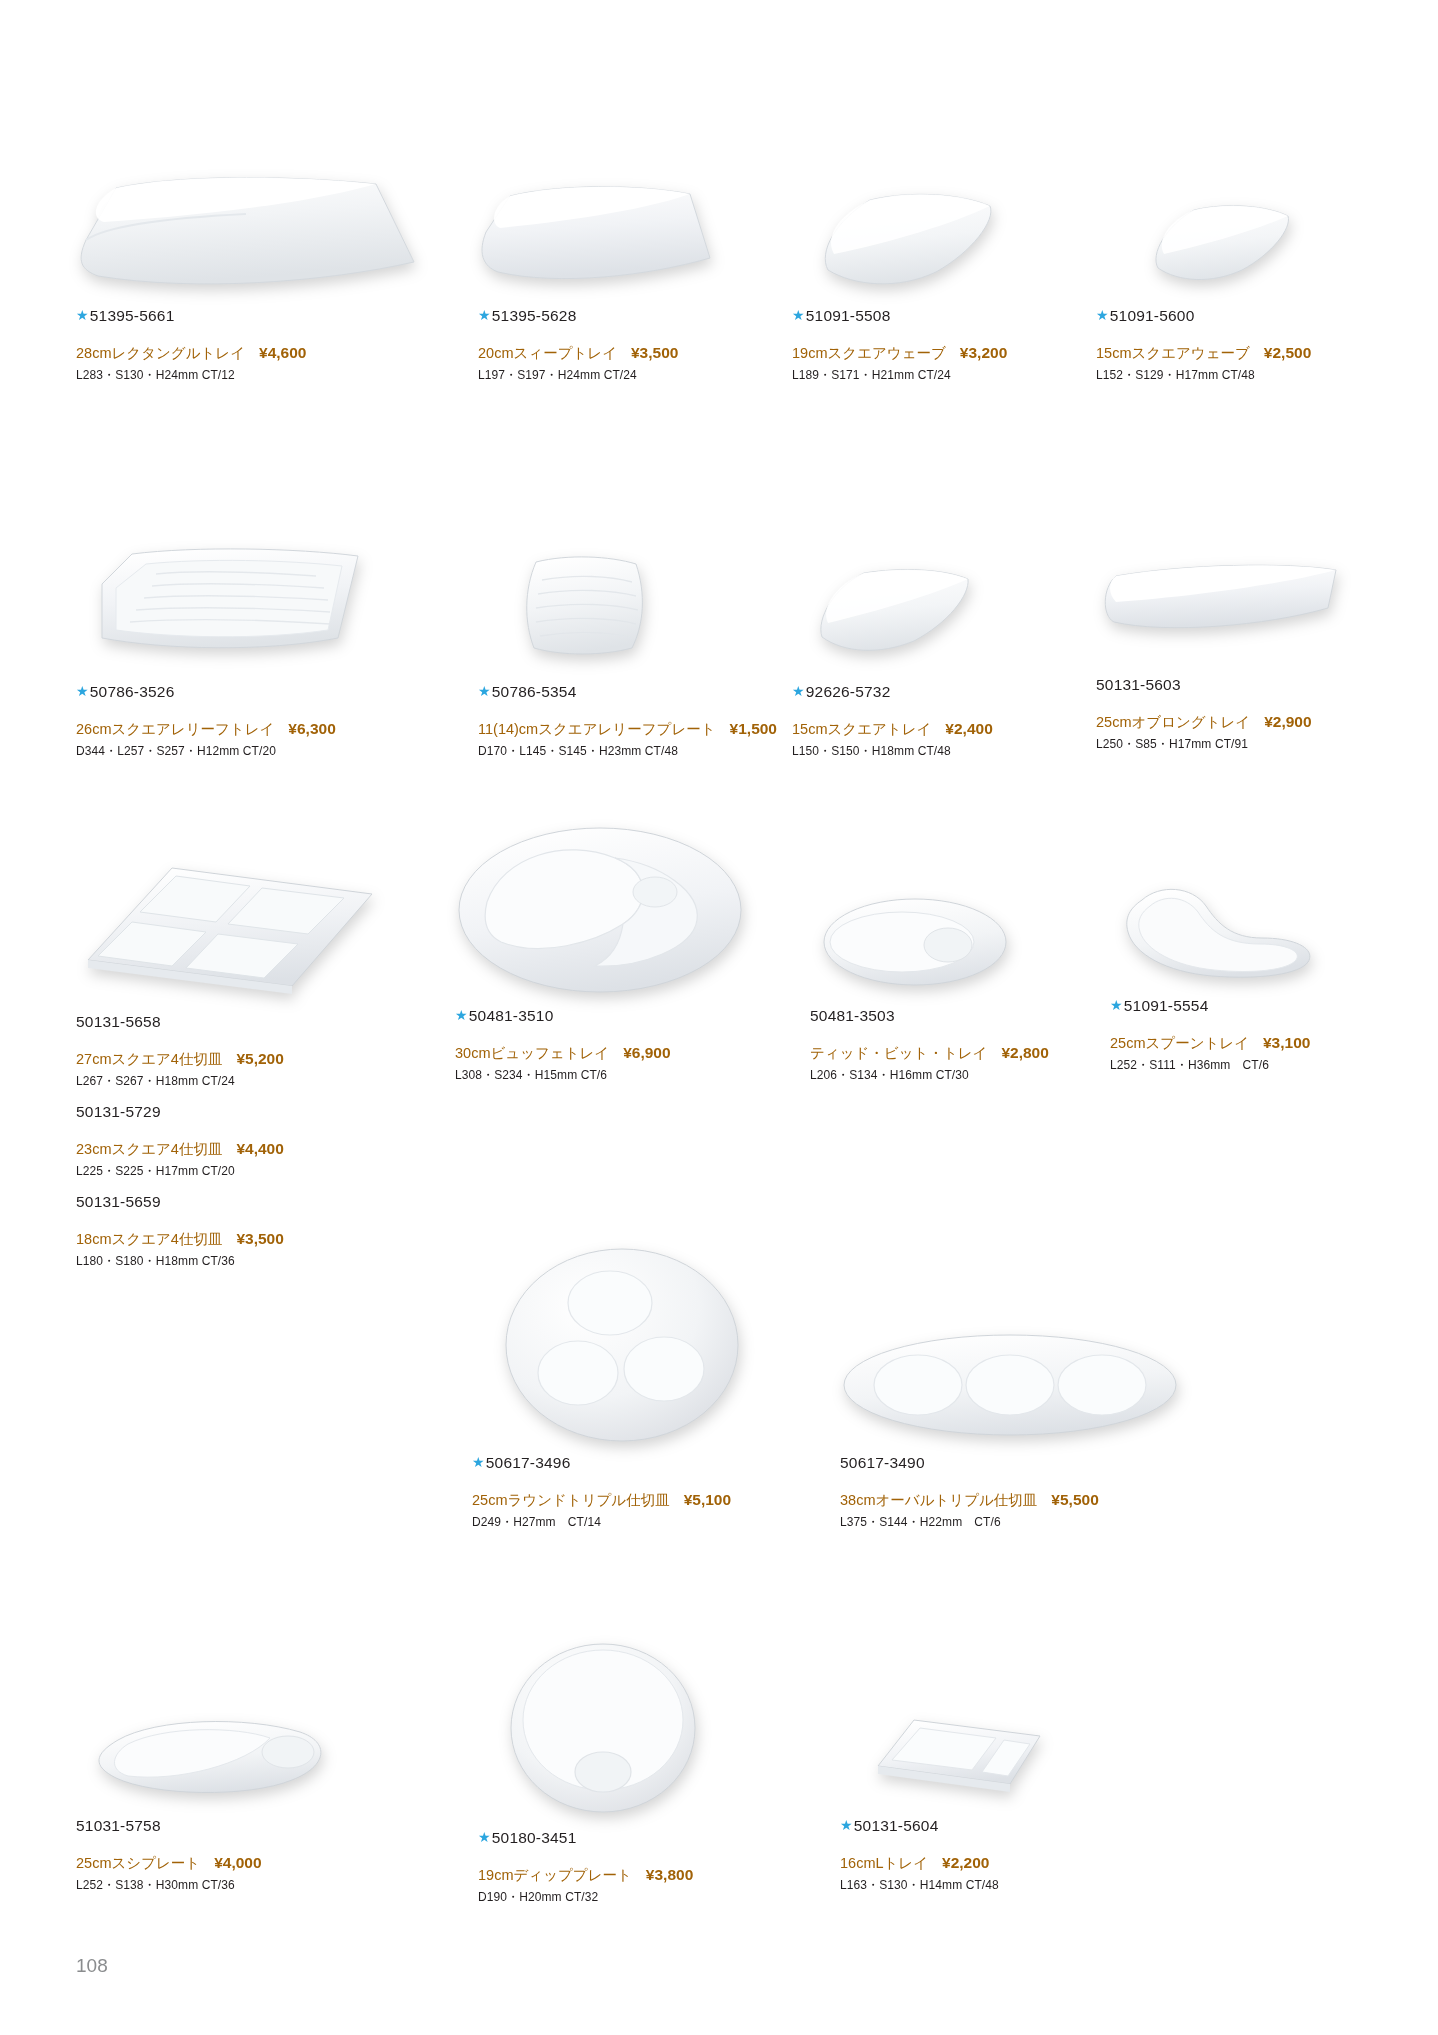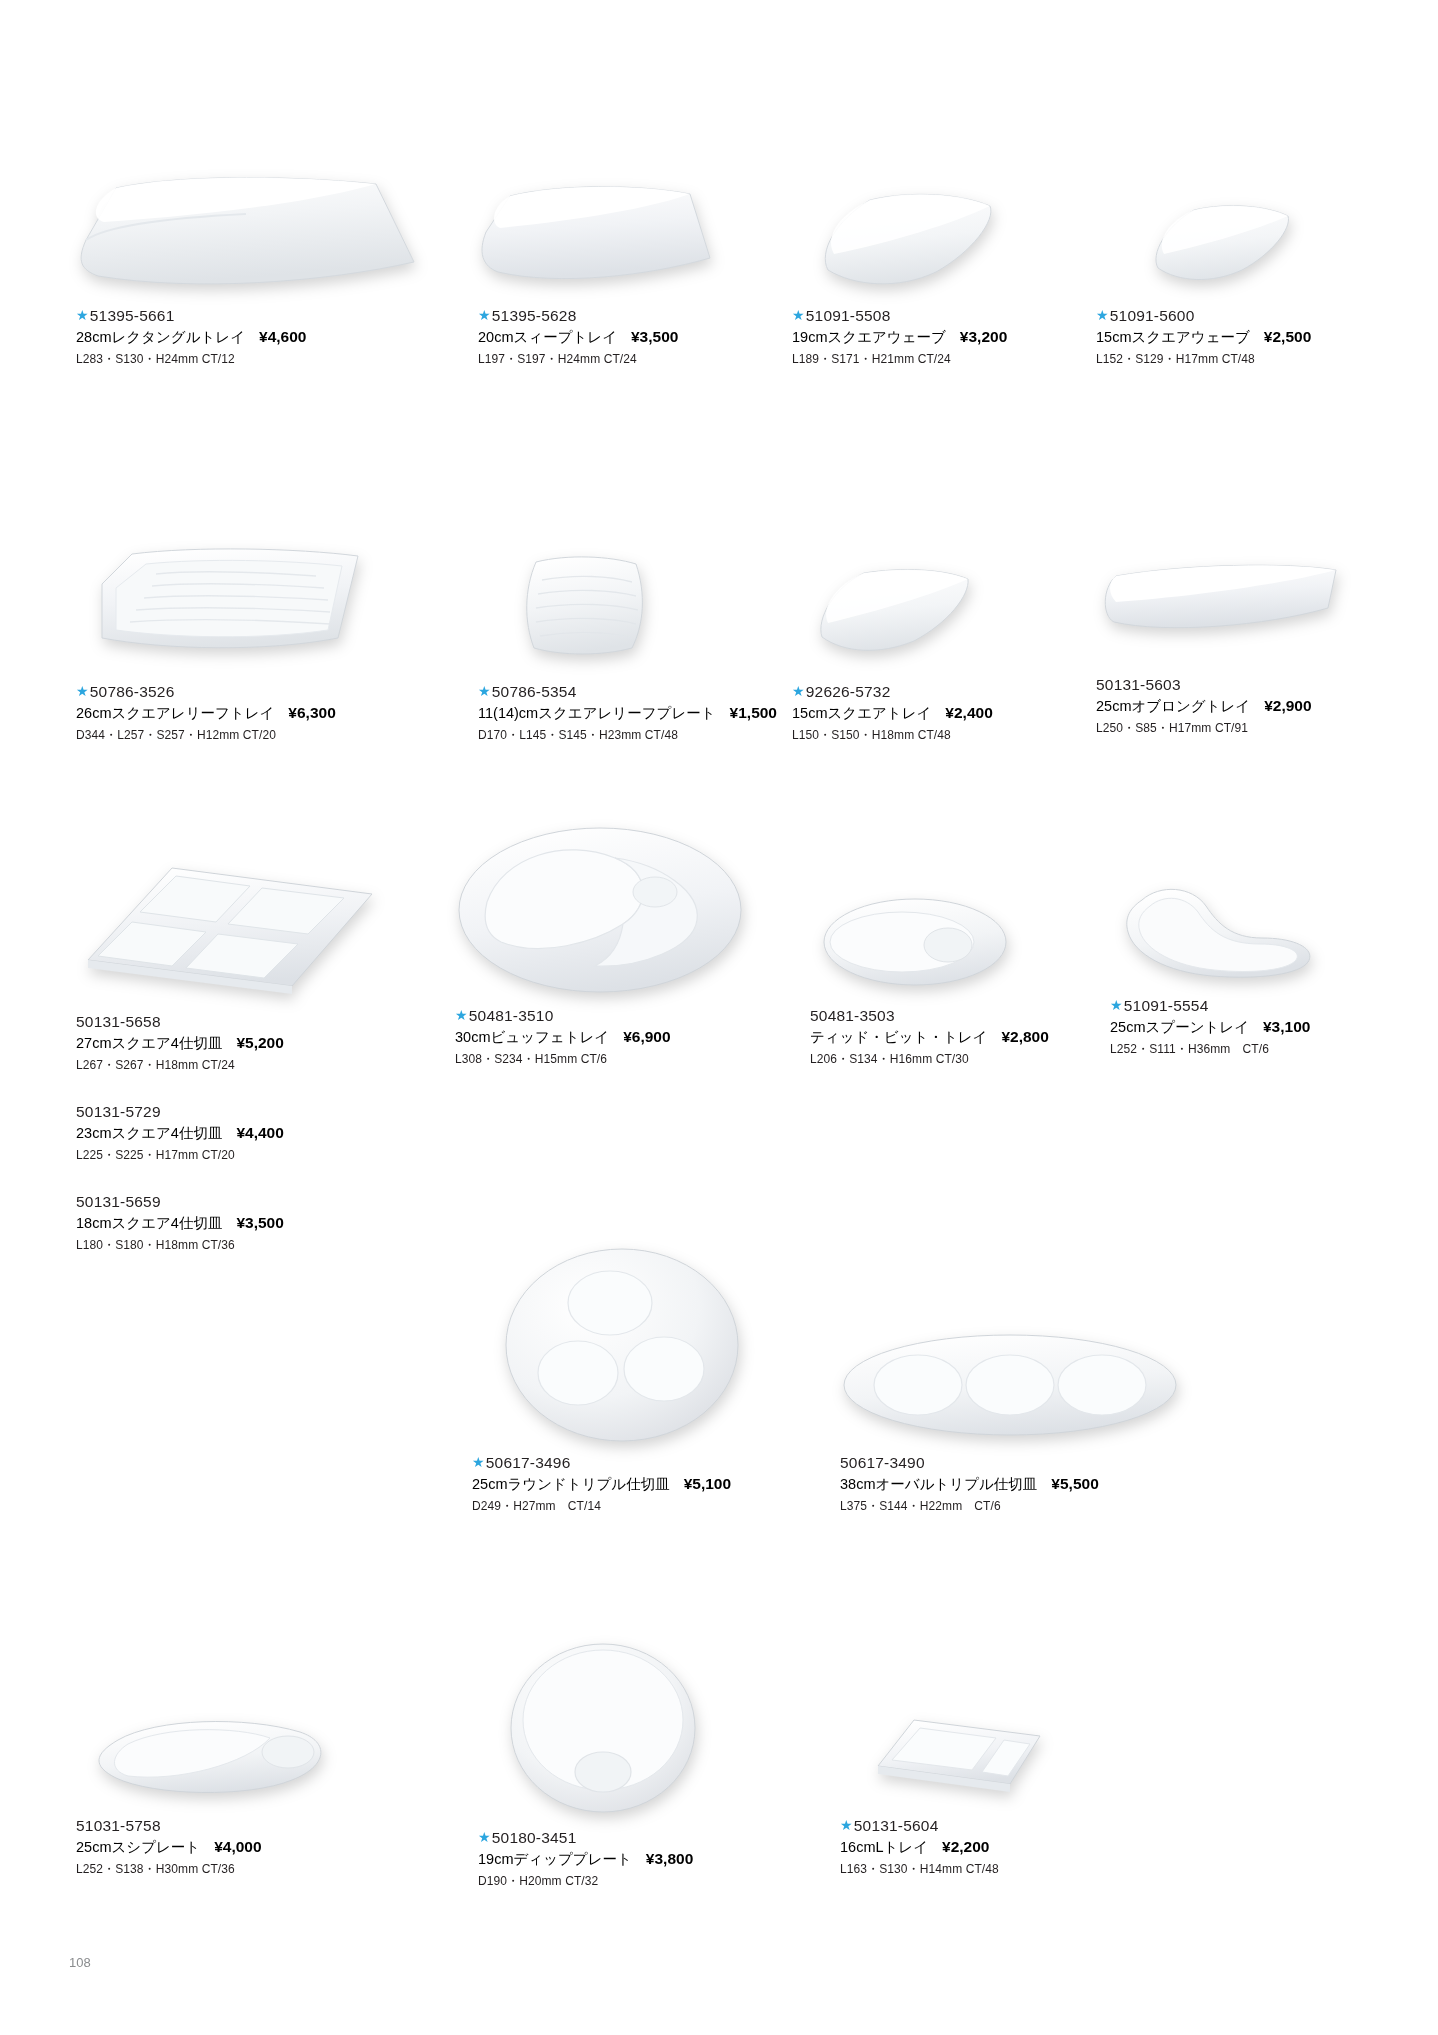--- a/index.html
+++ b/index.html
@@ -57,23 +57,23 @@
   .cap-line1 {
     font-size: 15.5px;
     letter-spacing: 0.2px;
     line-height: 20px;
     color: #231f20;
     white-space: nowrap;
   }
   .cap-line2 {
     font-size: 14.5px;
     line-height: 20px;
-    color: #000000;
+    color: #a16207;
     white-space: nowrap;
-    margin-top: 1px;
+    margin-top: 17px;
   }
   .cap-line3 {
     font-size: 12px;
     line-height: 17px;
     color: #231f20;
     white-space: nowrap;
     margin-top: 4px;
     letter-spacing: 0.1px;
   }
   .star {
@@ -94,23 +94,23 @@
   
   .ware {
     position: absolute;
   }
   .shadowy {
     filter: drop-shadow(2px 6px 7px rgba(0,0,0,0.17));
   }
   
   .page-number {
     position: absolute;
-    left: 69px;
+    left: 76px;
     top: 1955px;
-    font-size: 13px;
+    font-size: 19px;
     color: #8a8c8e;
   }
 </style>
 </head>
 <body>
 
 <div class="page">
 
 
   <div class="product" style="left:76px; top:170px; width:330px;">

